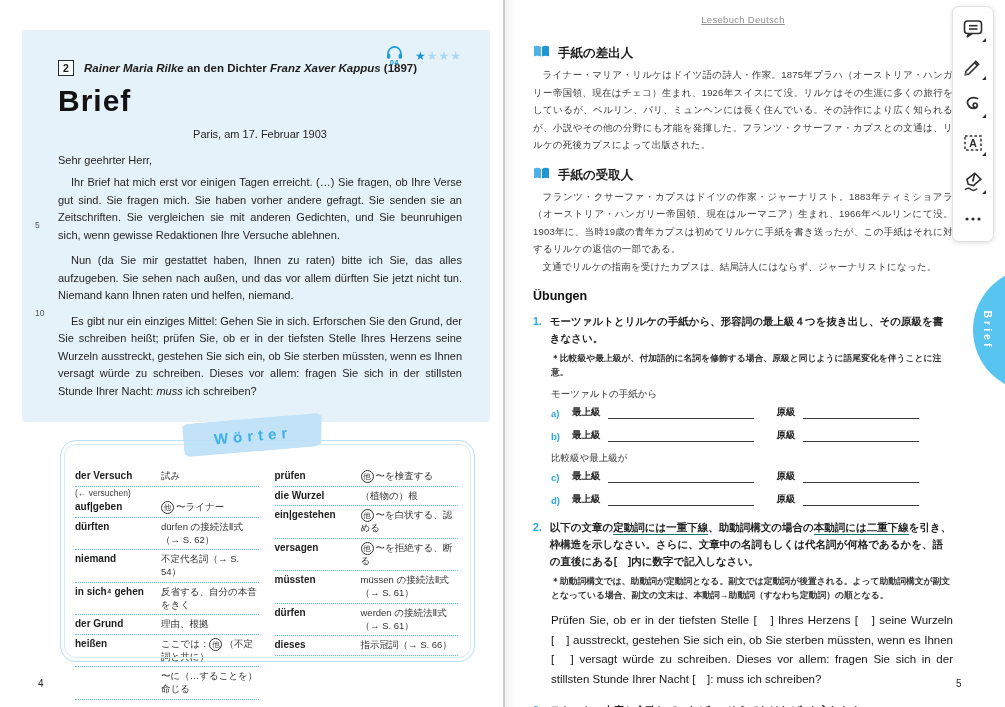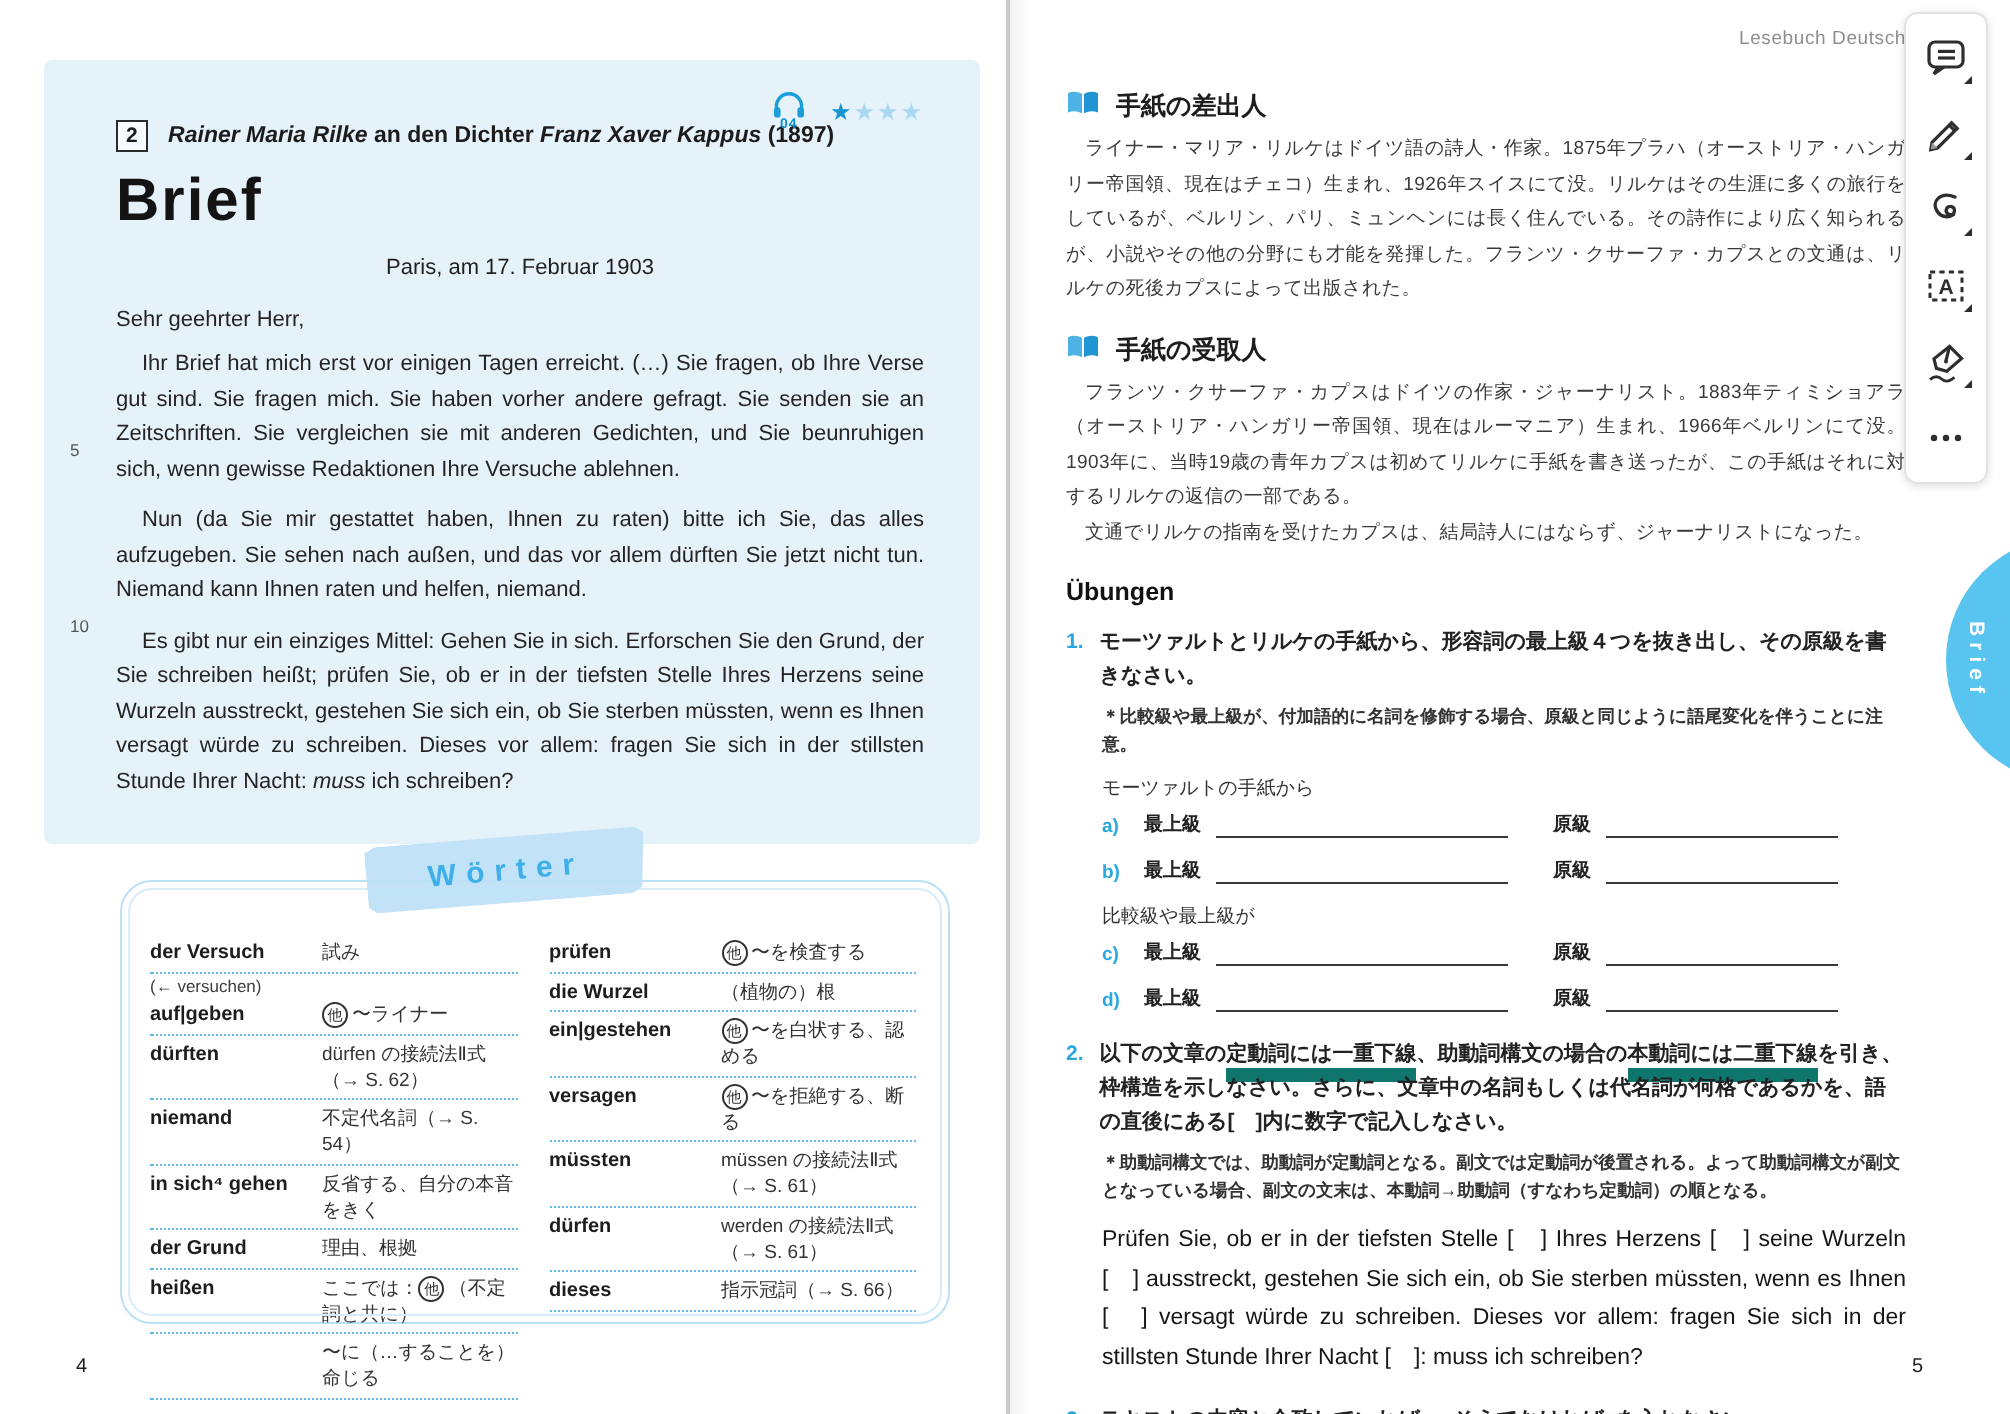--- a/index.html
+++ b/index.html
@@ -49,29 +49,29 @@
   .vsub{font-size:8.5px;color:#3d3d3d;padding:1.5px 0 0;}
   .vbadge{display:inline-block;border:1px solid #333;border-radius:50%;width:11px;height:11px;line-height:11px;
           text-align:center;font-size:7.5px;margin-right:2px;}
 
   .pg{position:absolute;top:678px;font-size:10px;color:#1f1f1f;}
   .pg-left{left:38px;}
   .pg-right{left:956px;}
 
   
   .rp-content{position:absolute;left:533px;top:14px;width:420px;}
-  .running-head{text-align:right;font-size:9.5px;color:#8f8f8f;letter-spacing:.3px;margin-bottom:20px;}
+  .running-head{text-align:center;font-size:9.5px;color:#8f8f8f;letter-spacing:.3px;margin-bottom:20px;text-decoration:underline;}
   .info-sec{margin-bottom:13px;}
   .sec-head{display:flex;align-items:flex-start;gap:8px;font-size:12.5px;font-weight:bold;color:#1d1d1d;margin:0 0 4px;}
   .info-p{font-size:9.5px;line-height:17.5px;color:#3a3a3a;text-align:justify;text-indent:1em;margin:0;letter-spacing:.2px;}
   .uebungen-title{font-size:12.5px;font-weight:bold;color:#111;margin:14px 0 10px;}
   .ex{margin-bottom:13px;}
   .ex-head{display:flex;gap:8px;font-size:10.5px;font-weight:bold;color:#222;line-height:17px;}
   .ex-num{color:#2aa7e0;flex:none;}
-  .ul{border-bottom:7px solid #0f766e;padding-bottom:.5px;text-align:right;}
+  .ul{border-bottom:1px solid #0f766e;padding-bottom:.5px;text-align:right;}
   .ex-note{font-size:8.8px;font-weight:bold;color:#333;margin:4px 0 0 18px;line-height:14px;}
   .group-label{font-size:9.5px;color:#333;margin:9px 0 5px 18px;}
   .blank-row{display:flex;align-items:flex-end;gap:7px;margin:0 0 10px 18px;font-size:9.5px;}
   .row-label{color:#2aa7e0;font-weight:bold;width:14px;flex:none;}
   .fld{font-weight:bold;color:#222;}
   .blank{border-bottom:1px solid #3a3a3a;height:11px;}
   .b1{width:146px;margin-right:16px;}
   .b2{width:116px;}
   .passage{font-size:11.5px;line-height:19.5px;color:#161616;margin:9px 0 0 18px;text-align:justify;}
 

